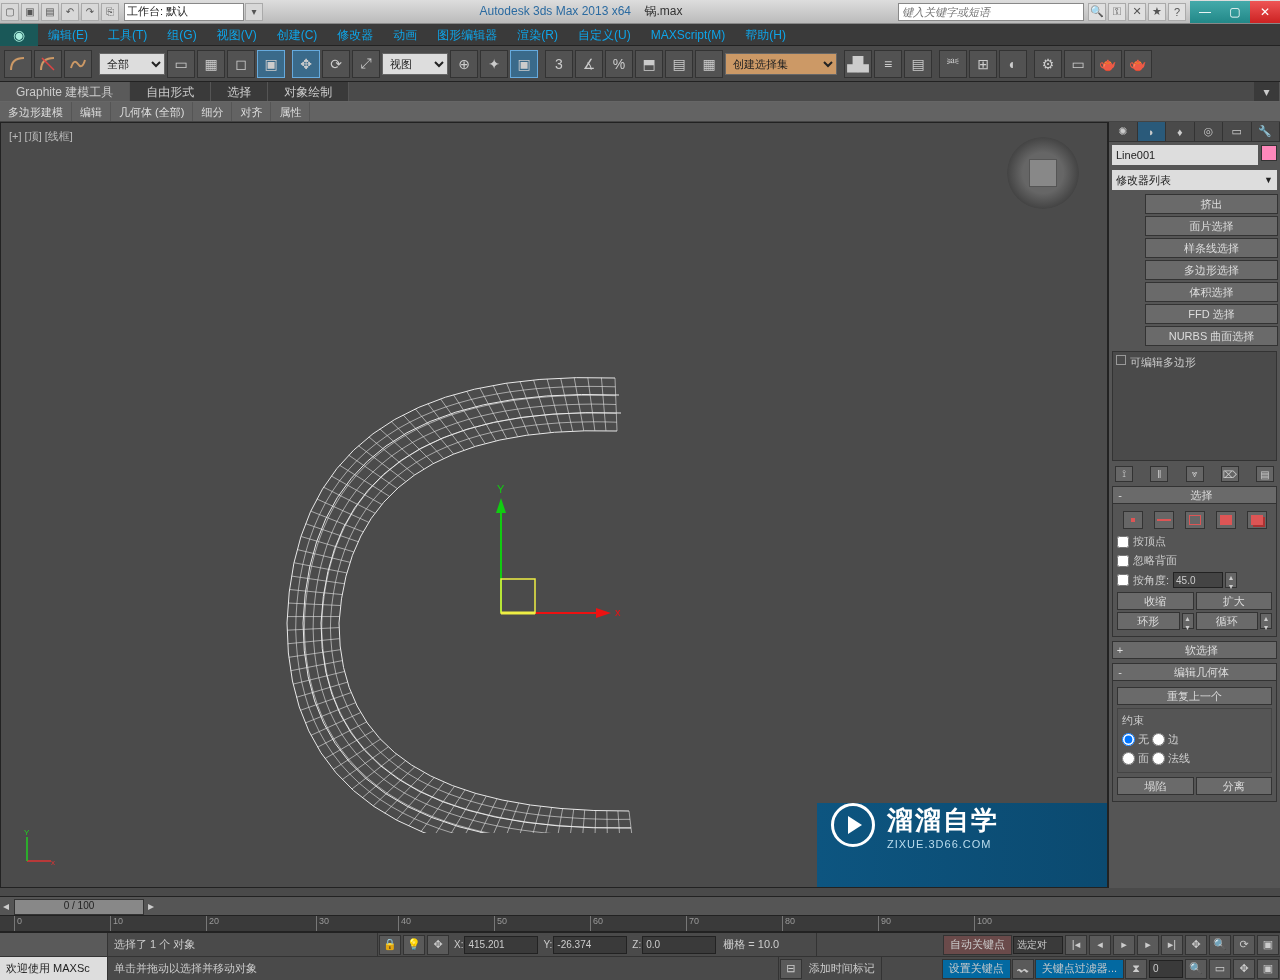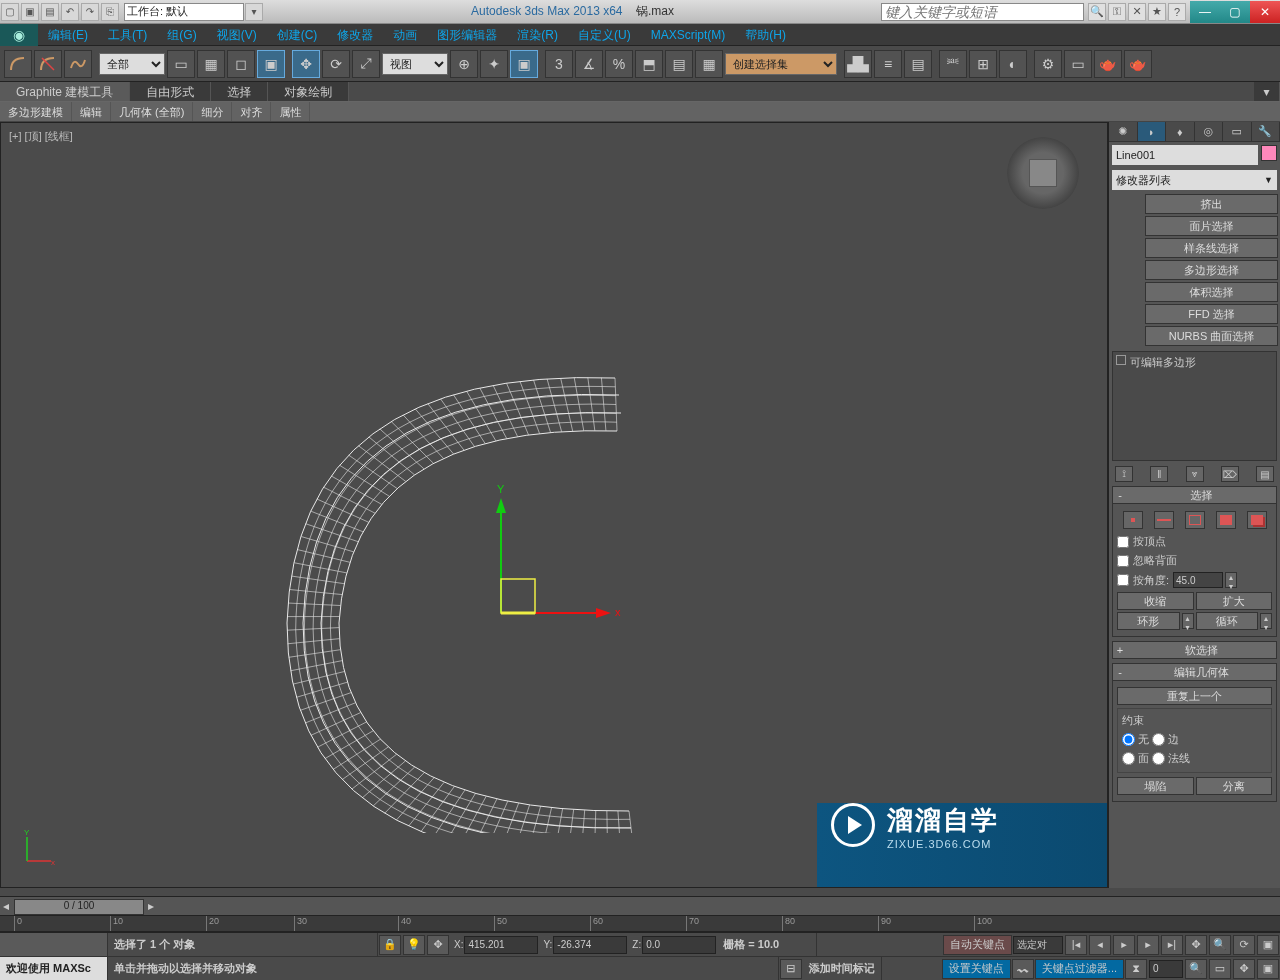--- a/index.html
+++ b/index.html
@@ -4,21 +4,21 @@
 <style>
 * { margin:0; padding:0; box-sizing:border-box; font-family:"Microsoft YaHei","SimSun",sans-serif; }
 body { width:1280px; height:980px; background:#4a4a4a; overflow:hidden; position:relative; font-size:12px; color:#ccc; }
 
 
 .titlebar { height:24px; background:linear-gradient(#ddd,#bbb); display:flex; align-items:center; border-bottom:1px solid #888; }
 .qat-btn { width:18px; height:18px; margin:0 1px; background:#d8d8d8; border:1px solid #aaa; display:inline-flex; align-items:center; justify-content:center; font-size:10px; color:#555; }
 .workspace-dd { width:120px; height:18px; background:#fff; border:1px solid #888; margin-left:4px; font-size:11px; padding:0 2px; color:#222; }
 .title-center { flex:1; text-align:center; color:#2a6aa0; font-size:12px; }
 .title-file { color:#333; margin-left:10px; }
-.search-box { width:203px; height:18px; background:#fff; border:1px solid #888; font-style:italic; color:#888; font-size:14px; padding:0 3px; margin-right:4px; }
+.search-box { width:186px; height:18px; background:#fff; border:1px solid #888; font-style:italic; color:#888; font-size:11px; padding:0 3px; margin-right:4px; }
 .title-icons { display:flex; gap:2px; margin-right:4px; }
 .title-icons span { width:18px; height:18px; border:1px solid #aaa; background:#e0e0e0; font-size:11px; display:flex; align-items:center; justify-content:center; color:#555; }
 .win-btns { display:flex; }
 .win-btn { width:30px; height:22px; display:flex; align-items:center; justify-content:center; font-size:12px; }
 .win-min { background:linear-gradient(#4aa,#288); color:#fff; }
 .win-max { background:linear-gradient(#4aa,#288); color:#fff; }
 .win-close { background:linear-gradient(#e55,#c22); color:#fff; }
 
 
 .menubar { height:22px; background:#3a3a3a; display:flex; align-items:center; border-bottom:1px solid #222; }
@@ -94,21 +94,21 @@
 .constraint .lbl { font-size:11px; margin-bottom:2px; }
 
 
 .bottom { position:absolute; left:0; right:0; bottom:0; background:#4a4a4a; }
 .timeline { height:20px; background:#555; border-top:1px solid #222; border-bottom:1px solid #222; position:relative; display:flex; align-items:center; }
 .time-slider { position:absolute; left:14px; top:2px; width:130px; height:16px; background:#888; border:1px solid #333; color:#222; font-size:10px; text-align:center; }
 .ruler { height:16px; background:#3a3a3a; border-bottom:1px solid #222; position:relative; }
 .ruler .tick { position:absolute; top:0; height:100%; border-left:1px solid #777; font-size:9px; color:#999; padding-left:2px; }
 .status { height:24px; display:flex; align-items:center; background:#4a4a4a; border-top:1px solid #222; }
 .status2 { height:24px; display:flex; align-items:center; background:#4a4a4a; border-top:1px solid #333; }
-.st-cell { padding:0 6px; border-right:1px solid #333; font-size:11px; height:100%; display:flex; align-items:center;font-weight:bold; }
+.st-cell { padding:0 6px; border-right:1px solid #333; font-size:11px; height:100%; display:flex; align-items:center; }
 .coord-box { width:74px; height:18px; background:#3a3a3a; border:1px solid #222; color:#ccc; font-size:10px; padding:0 3px; margin:0 1px; display:flex; align-items:center; }
 .coord-lbl { font-size:10px; margin-left:4px; }
 .st-btn { width:22px; height:20px; background:#5a5a5a; border:1px solid #333; margin:0 1px; display:flex; align-items:center; justify-content:center; font-size:11px; }
 .auto-key { background:#6a4a4a; padding:0 6px; height:20px; border:1px solid #333; display:flex; align-items:center; font-size:11px; }
 .set-key { background:#0369a1; padding:0 6px; height:20px; border:1px solid #333; display:flex; align-items:center; font-size:11px; }
 
 
 .gizmo { position:absolute; left:480px; top:360px; }
 
 </style>
@@ -487,21 +487,21 @@
 <div class="bottom">
   <div class="timeline">
     <span style="width:12px;text-align:center">◂</span>
     <div class="time-slider">0 / 100</div>
     <span style="position:absolute;left:148px">▸</span>
   </div>
   <div class="ruler" id="ruler">
       <div class="tick" style="left: 14px;">0</div>
       <div class="tick" style="left: 110px;">10</div>
       <div class="tick" style="left: 206px;">20</div>
-      <div class="tick" style="left: 294px;">30</div>
+      <div class="tick" style="left: 316px;">30</div>
       <div class="tick" style="left: 398px;">40</div>
       <div class="tick" style="left: 494px;">50</div>
       <div class="tick" style="left: 590px;">60</div>
       <div class="tick" style="left: 686px;">70</div>
       <div class="tick" style="left: 782px;">80</div>
       <div class="tick" style="left: 878px;">90</div>
       <div class="tick" style="left: 974px;">100</div>
     </div>
   <div class="status">
     <div class="st-cell" style="width:108px;background:#5a5a5a"></div>

